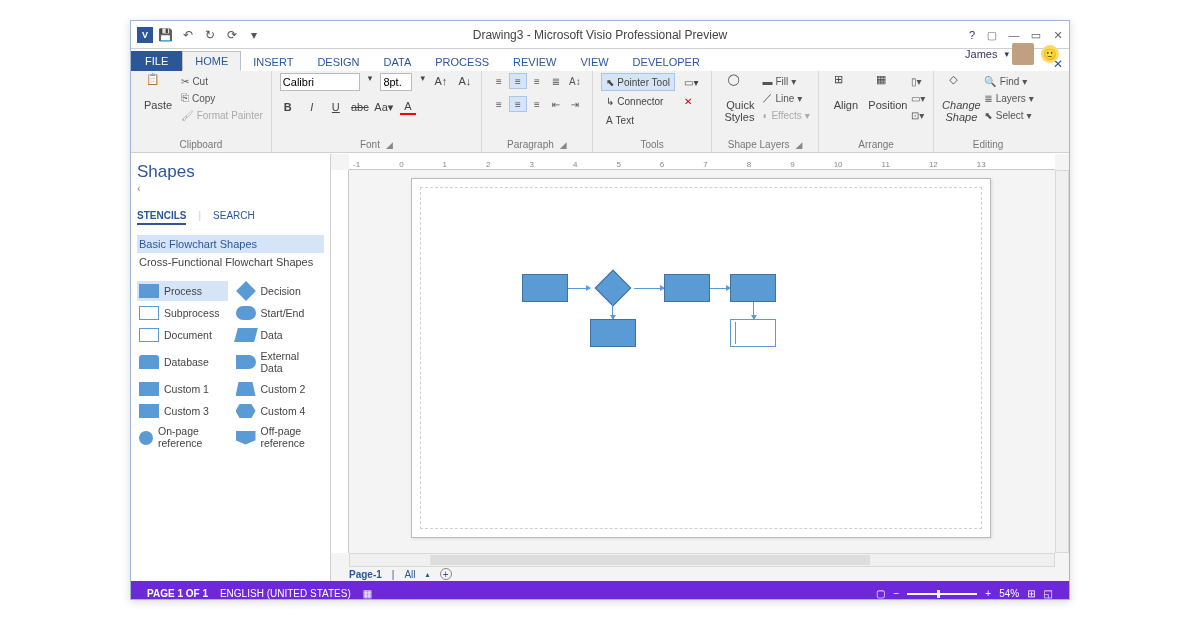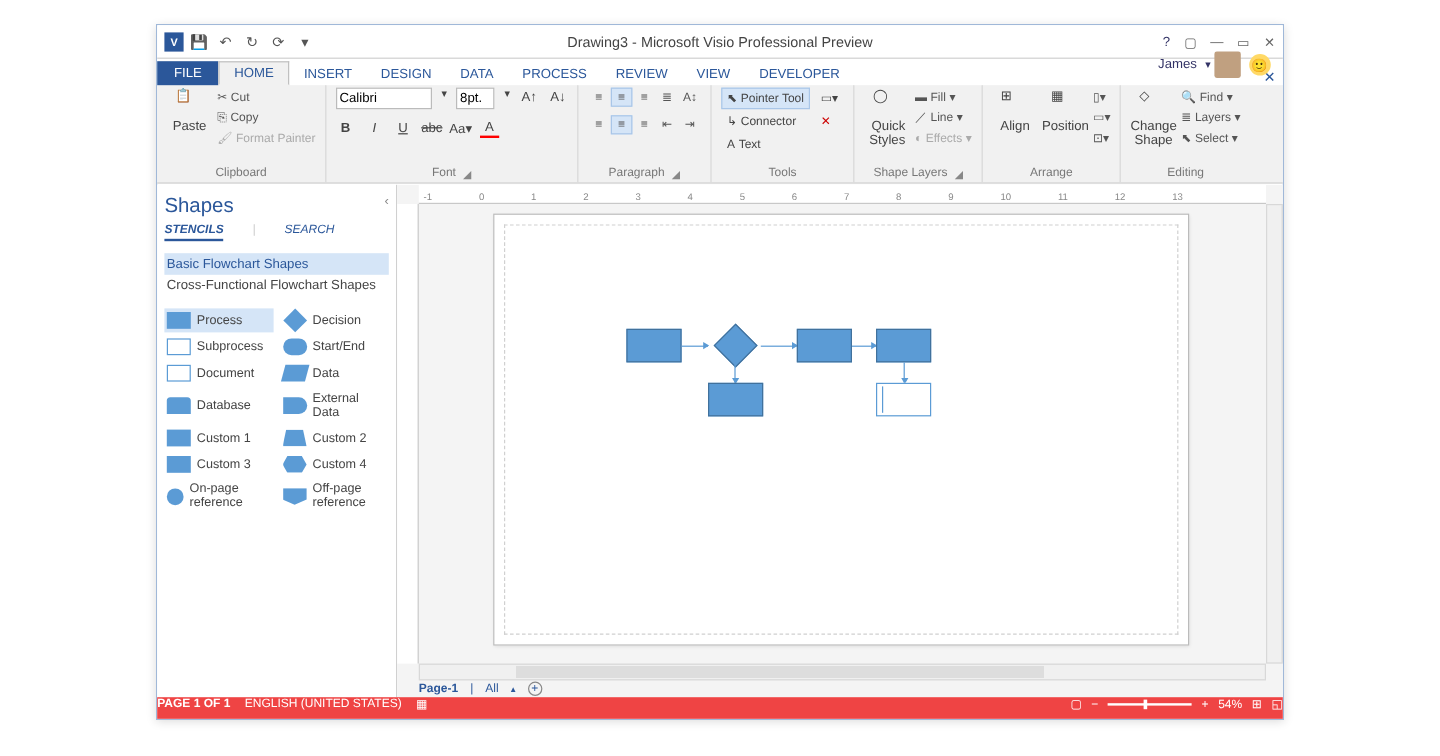--- a/index.html
+++ b/index.html
@@ -45,22 +45,22 @@
 .pbtn { width:18px; height:16px; border:1px solid transparent; display:flex; align-items:center; justify-content:center; font-size:10px; color:#555; }
 .pbtn.sel { border:1px solid #a9c6e8; background:#d5e5f7; }
 .toolcol { display:flex; flex-direction:column; gap:1px; }
 .toolbtn { height:18px; padding:0 4px; display:flex; align-items:center; gap:3px; font-size:10px; border:1px solid transparent; }
 .toolbtn.sel { border:1px solid #a9c6e8; background:#d5e5f7; }
 .collapse { position:absolute; right:4px; bottom:2px; font-size:10px; color:#888; }
 
 
 .workarea { position:absolute; top:133px; left:0; right:0; bottom:18px; display:flex; }
 .shapes { width:200px; border-right:1px solid #d0d0d0; padding:8px 6px; background:#fff; overflow:hidden; }
-.shapes h2 { font-size:17px; font-weight:normal; color:#2b579a; margin-bottom:4px; display:flex; justify-content:space-between; align-items:flex-start;}
-.subtabs { display:flex; gap:24px; font-size:10px; margin-bottom:10px;font-style:italic; }
+.shapes h2 { font-size:17px; font-weight:normal; color:#2b579a; margin-bottom:16px; display:flex; justify-content:space-between; align-items:flex-start;flex-direction:column;}
+.subtabs { display:flex; gap:12px; font-size:10px; margin-bottom:10px; }
 .subtabs .st { color:#2b579a; }
 .subtabs .st.active { font-weight:bold; border-bottom:2px solid #2b579a; padding-bottom:2px; }
 .stencils { font-size:11px; color:#444; }
 .stencils .srow { padding:3px 2px; cursor:pointer; }
 .stencils .srow.sel { background:#d5e5f7; color:#2b579a; }
 .shapegrid { margin-top:10px; display:grid; grid-template-columns:1fr 1fr; gap:2px 6px; font-size:10.5px; color:#444; }
 .shapecell { display:flex; align-items:center; gap:5px; padding:3px 2px; }
 .shapecell.sel { background:#d5e5f7; }
 .sicon { width:20px; height:14px; flex-shrink:0; }
 
@@ -77,21 +77,21 @@
 .arrow.down { width:1px; }
 .arrow.down::after { right:-3px; top:auto; bottom:-4px; border:3px solid transparent; border-top:5px solid #5b9bd5; }
 .ghost { background:#fff; border:1px solid #5b9bd5; }
 .ghost::before { content:""; position:absolute; left:4px; top:2px; bottom:2px; width:1px; background:#5b9bd5; }
 .scroll-h { position:absolute; left:18px; right:14px; bottom:14px; height:14px; background:#f0f0f0; border:1px solid #d8d8d8; }
 .scroll-h .thumb { position:absolute; left:80px; width:440px; top:1px; bottom:1px; background:#ddd; }
 .scroll-v { position:absolute; right:0; top:16px; width:14px; bottom:28px; background:#f0f0f0; border:1px solid #d8d8d8; }
 .pagetabs { position:absolute; left:18px; bottom:0; height:14px; font-size:10px; color:#2b579a; display:flex; align-items:center; gap:10px; }
 
 
-.statusbar { position:absolute; left:0; right:0; bottom:0; height:18px; background:#ef4444; color:#fff; font-size:10px; display:flex; align-items:flex-start; padding:0 0; }
+.statusbar { position:absolute; left:0; right:0; bottom:0; height:18px; background:#6d28d9; color:#fff; font-size:10px; display:flex; align-items:flex-end; padding:0 16px; }
 .statusbar .sright { margin-left:auto; display:flex; align-items:center; gap:8px; }
 .slider { width:70px; height:2px; background:#fff; position:relative; }
 .slider .sthumb { position:absolute; left:30px; top:-3px; width:3px; height:8px; background:#fff; }
 </style>
 </head>
 <body>
 
 <div class="window">
 
   <div class="titlebar">
@@ -276,21 +276,21 @@
       </div>
       <div class="glabel">
           <span>Arrange</span>
         </div>
     </div>
 
     <div class="group" style="border-right:none;">
       <div class="gbody">
         <div class="bigbtn">
             <div class="bicon">◇</div>
-            <span style="white-space:pre-line;text-align:center;">Change
+            <span style="white-space:pre-line;text-align:center;font-style:italic;">Change
 Shape</span>
           </div>
         <div class="rowbtns">
           <div class="rb"><span>🔍</span><span>Find</span>▾</div>
           <div class="rb"><span>≣</span><span>Layers</span>▾</div>
           <div class="rb"><span>⬉</span><span>Select</span>▾</div>
         </div>
       </div>
       <div class="glabel">
           <span>Editing</span>

